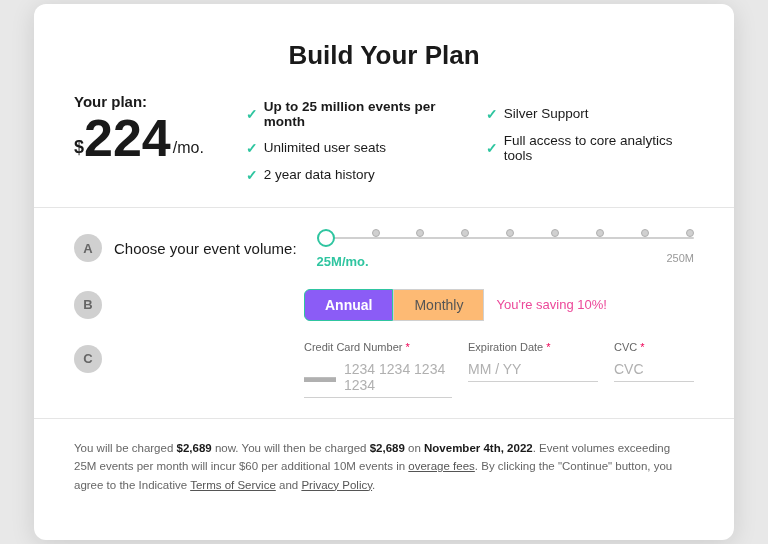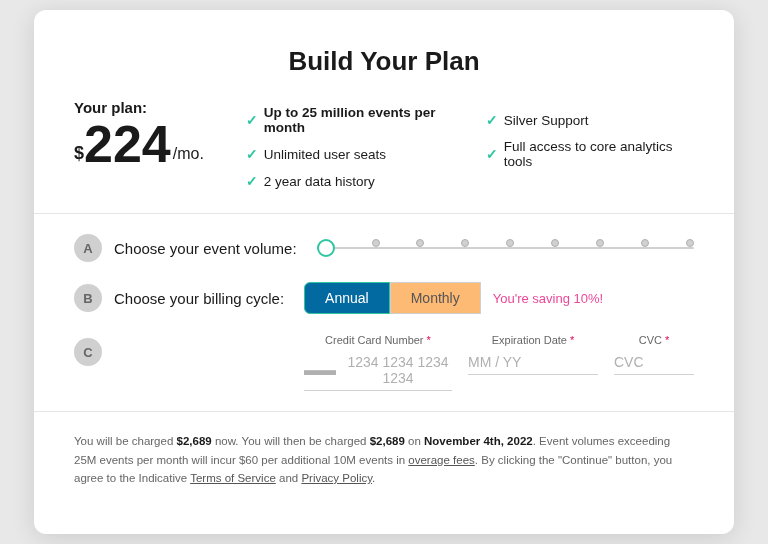--- a/index.html
+++ b/index.html
@@ -183,23 +183,24 @@
     .toggle-btn {
       padding: 7px 20px;
       font-size: 14px;
       border: 1px solid #d0d0d0;
       cursor: pointer;
       background: #fdba74;
       color: #555;
       font-weight: 500;
     }
     .toggle-btn.active {
-      background: #0369a1;
+      background: #8b5cf6;
       color: #fff;
       border-color: #2fc5a0;
+      font-weight: bold;
     }
     .toggle-btn:first-child {
       border-radius: 6px 0 0 6px;
     }
     .toggle-btn:last-child {
       border-radius: 0 6px 6px 0;
     }
     .saving-badge {
       margin-left: 12px;
       font-size: 13px;
@@ -208,21 +209,20 @@
     
     .cc-fields {
       display: flex;
       gap: 16px;
       width: 100%;
     }
     .cc-field-group {
       display: flex;
       flex-direction: column;
       gap: 4px;
-      text-align: center;
     }
     .cc-field-group.main { flex: 1; }
     .cc-field-group.exp { width: 130px; }
     .cc-field-group.cvc { width: 80px; }
     .cc-label {
       font-size: 11px;
       color: #666;
     }
     .cc-label .required {
       color: #e05;
@@ -326,27 +326,30 @@
             <div class="slider-dot"></div>
             <div class="slider-dot"></div>
             <div class="slider-dot"></div>
             <div class="slider-dot"></div>
             <div class="slider-dot"></div>
             <div class="slider-dot"></div>
             <div class="slider-dot"></div>
           </div>
         </div>
       </div>
+      <div style="display:flex; justify-content:space-between; align-items:flex-start;">
+        <span class="slider-value">25M/mo.</span>
+        <span class="slider-labels">250M</span>
+      </div>
     </div>
   </div>
 
   <div class="section">
     <div class="section-label-group">
       <div class="step-badge">B</div>
-      <span class="section-label">Choose your billing cycle:</span>
     </div>
     <div class="billing-toggle">
       <button class="toggle-btn active">Annual</button>
       <button class="toggle-btn">Monthly</button>
       <span class="saving-badge">You're saving 10%!</span>
     </div>
   </div>
 
   <div class="section cc-section">
     <div class="section-label-group">

